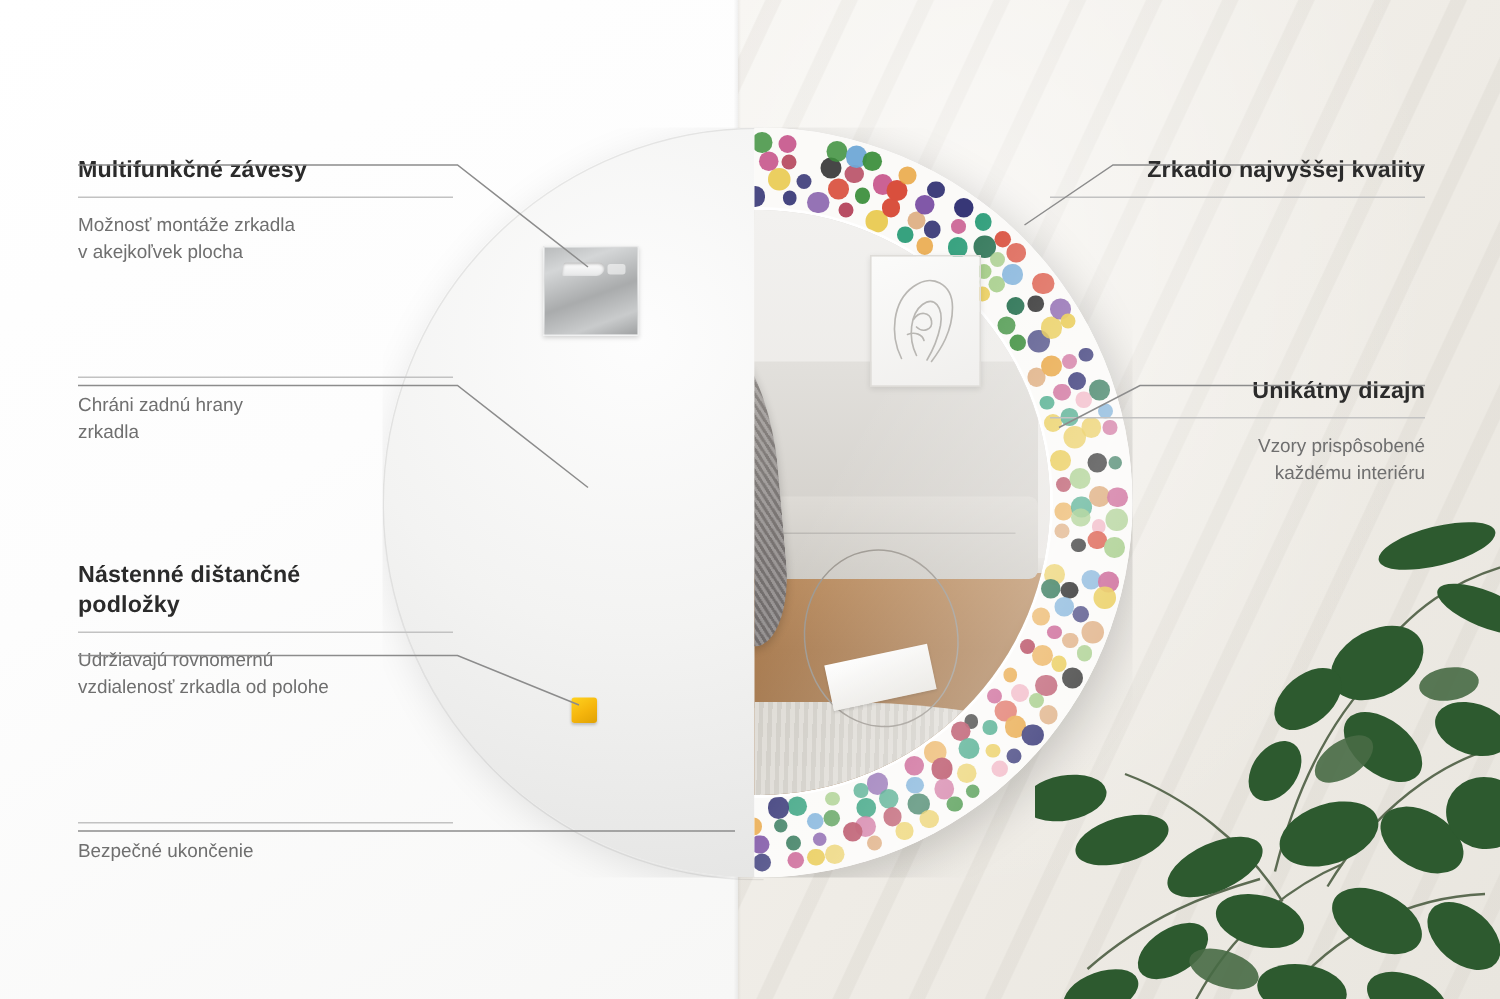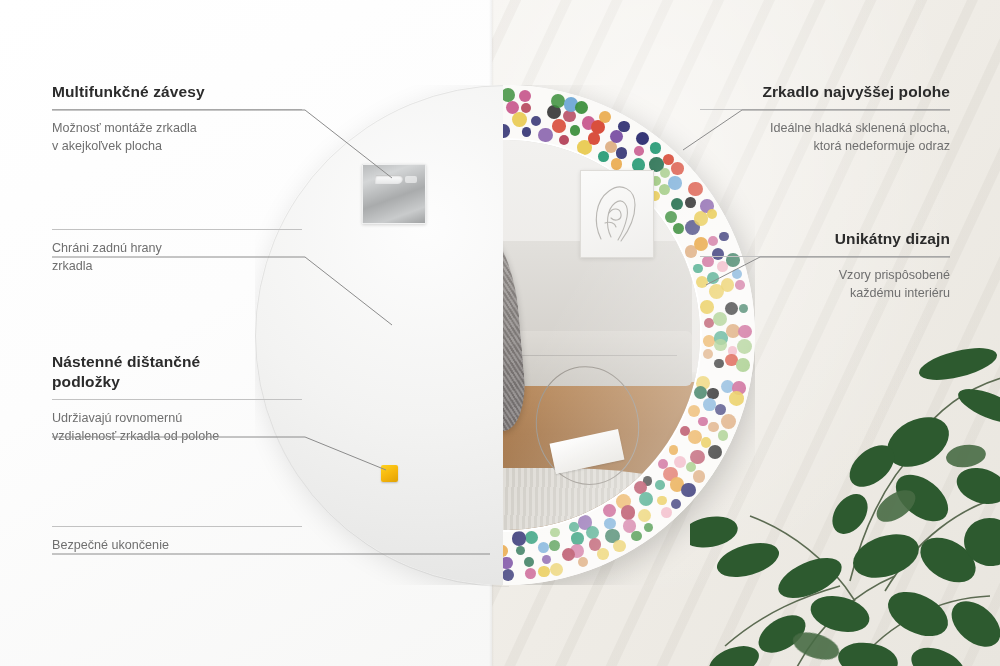--- a/index.html
+++ b/index.html
@@ -185,21 +185,21 @@
   .mirror-gloss{
     position:absolute;inset:0;border-radius:50%;
     background:linear-gradient(118deg, rgba(255,255,255,0) 55%, rgba(255,255,255,.30) 78%, rgba(255,255,255,0) 100%);
     pointer-events:none;
   }
 
   
   .plant{position:absolute;right:-10px;bottom:-10px;width:320px;height:330px;z-index:8;}
 
   
-  .callout{position:absolute;}
+  .callout{position:absolute;margin-top:22px;}
   .callout .title{
     font-size:15.5px;font-weight:bold;color:#2b2b2b;letter-spacing:.1px;line-height:1.28;
     margin:0 0 7px 0;white-space:pre-line;
   }
   .callout .rule{height:1px;background:#c2c2c2;margin-bottom:9px;}
   .callout .desc{
     font-size:12.6px;color:#6f6f6f;line-height:1.45;white-space:pre-line;margin:0;
   }
   .callout.right .title,.callout.right .desc{text-align:right;}
 
@@ -623,24 +623,22 @@
     <div class="desc">Udržiavajú rovnomernú
 vzdialenosť zrkadla od polohe</div>
   </div>
 
   <div class="callout left" style="left:52px;top:526px;width:250px;">
     <div class="rule"></div>
     <div class="desc">Bezpečné ukončenie</div>
   </div>
 
   <div class="callout right" style="left:700px;top:82px;width:250px;">
-    <div class="title">Zrkadlo najvyššej polohe</div>
+    <div class="title">Zrkadlo najvyššej kvality</div>
     <div class="rule"></div>
-    <div class="desc">Ideálne hladká sklenená plocha,
-ktorá nedeformuje odraz</div>
   </div>
 
   <div class="callout right" style="left:700px;top:229px;width:250px;">
     <div class="title">Unikátny dizajn</div>
     <div class="rule"></div>
     <div class="desc">Vzory prispôsobené
 každému interiéru</div>
   </div>
 
 </div>

